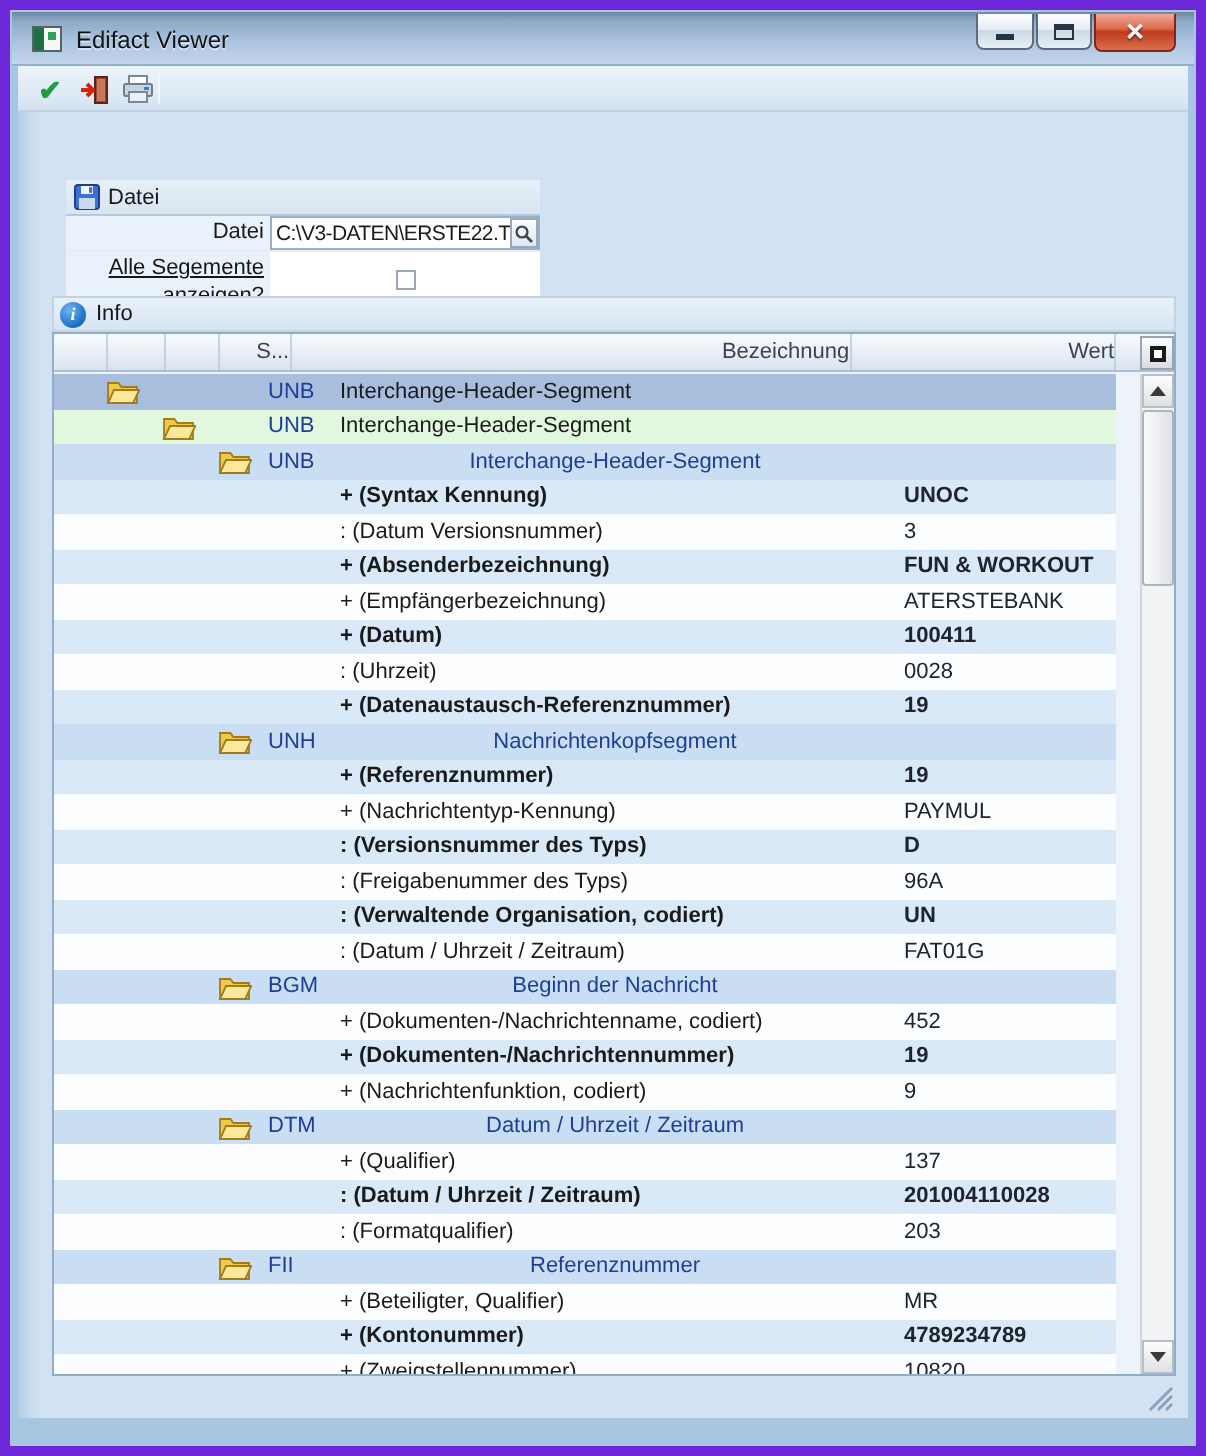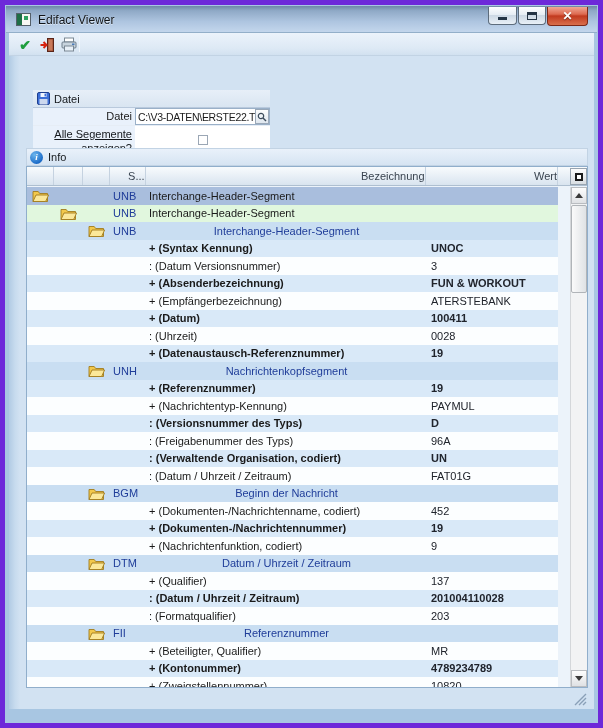--- a/index.html
+++ b/index.html
@@ -66,21 +66,21 @@
   .grid-header{height:19px; display:flex; background:linear-gradient(180deg,#f8fbfd 0%,#e5edf5 60%,#d9e4ef 100%); border-bottom:1px solid #aebfd0;}
   .hcell{border-right:1px solid #c5d2e0; padding:3px 0 0 4px; color:#3a4450; overflow:hidden; white-space:nowrap;}
   .hc1{width:27px;} .hc2{width:29px;} .hc3{width:27px;} .hc4{width:36px;} .hc5{width:281px;} .hc6{width:133px;}
   .h-fill{width:12px; border-right:none;}
   .corner-btn{width:17px; height:17px; margin:1px 0 0 0; border:1px solid #98a4b0; background:linear-gradient(180deg,#fdfdfd,#d8dde2); display:flex; align-items:center; justify-content:center;}
   .corner-glyph{width:8px; height:8px; border:2px solid #1a1a1a; background:#fff;}
 
   .grid-body{position:absolute; left:0; top:20px; bottom:0; right:0; display:flex;}
   .rows-col{width:533px; overflow:hidden; background:#fcfeff;}
   .body-fill{width:12px; background:#ecf3fa;}
-  .grow{height:17.5px; flex:0 0 17.5px; display:grid; grid-template-columns:27px 29px 27px 36px 281px 1fr; align-items:center; overflow:hidden;}
+  .grow{height:17.5px; flex:0 0 17.5px; display:grid; grid-template-columns:27px 29px 27px 36px 281px 1fr; align-items:center; overflow:hidden;padding-left:21px;}
   .cell{overflow:hidden; white-space:nowrap; height:100%; display:flex; align-items:center;}
   .cell.seg{color:var(--segment-text); padding-left:3px;}
   .cell.bez{padding-left:3px;} .cell.wert{padding-left:4px; color:#20242c;}
   .k-sel{background:var(--selection);} .k-green{background:var(--row-green);}
   .k-segment{background:var(--row-segment); color:var(--segment-text);}
   .k-segment .bez{justify-content:center; padding-left:0;}
   .k-data.alt{background:var(--row-alt);font-weight:bold;} .k-data.plain{background:var(--row-plain);}
   .foldwrap{display:flex; align-items:center; justify-content:center; width:100%;}
 
   

